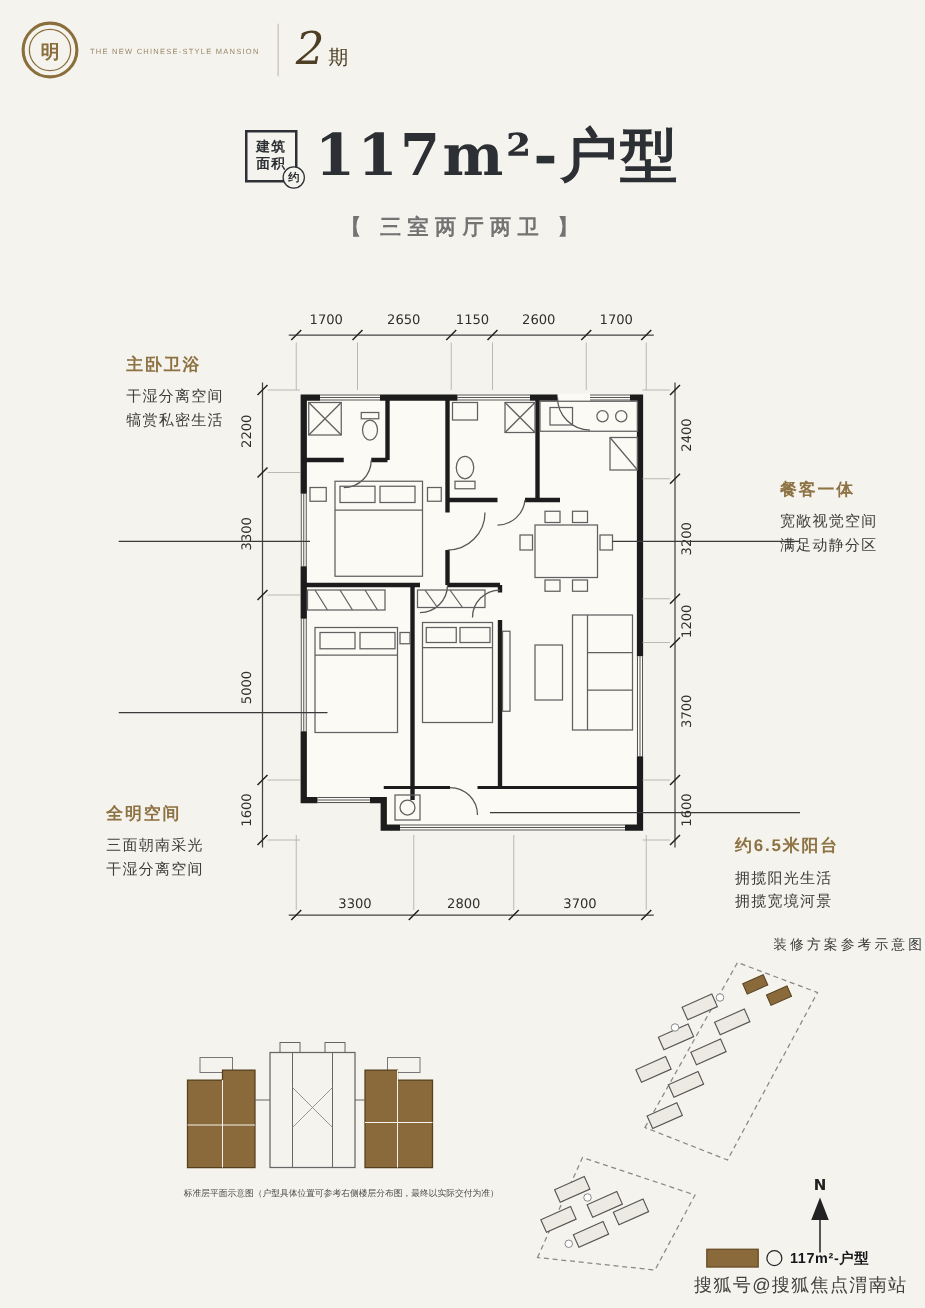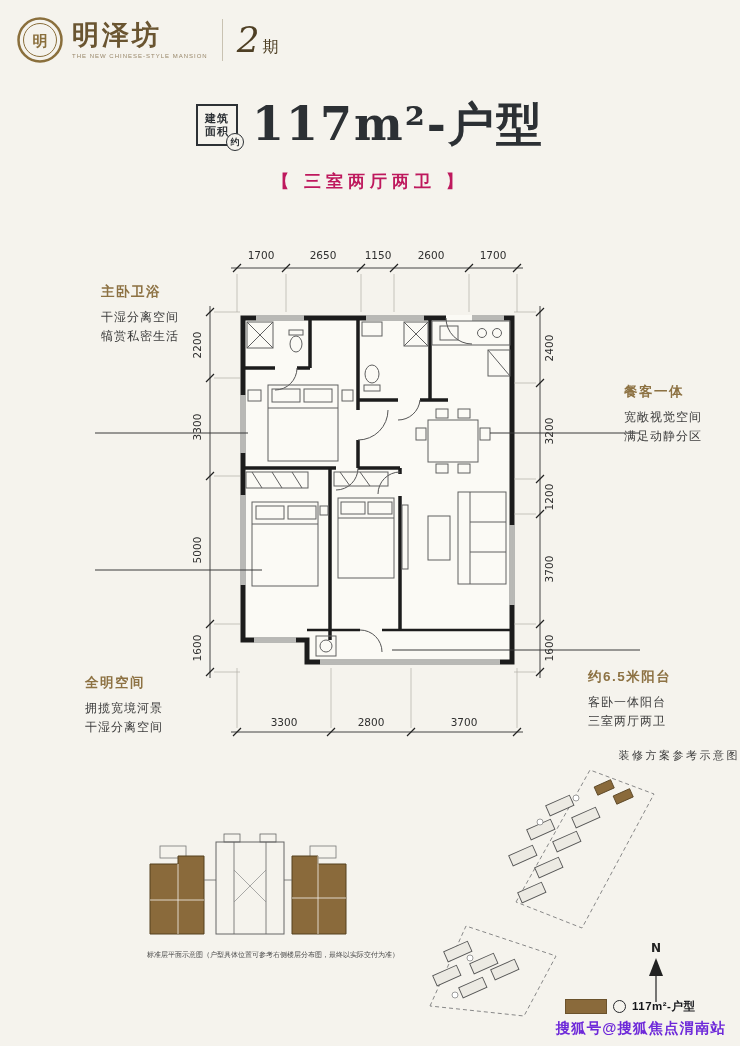--- a/index.html
+++ b/index.html
@@ -25,51 +25,50 @@
     justify-content:center;align-items:center;gap:14px;}
   .badge{position:relative;width:38px;height:38px;border:2px solid #2d3135;
     display:flex;flex-direction:column;align-items:center;justify-content:center;}
   .badge span{font-size:11px;font-weight:bold;line-height:1.2;letter-spacing:1px;}
   .badge-circle{position:absolute;right:-8px;bottom:-7px;width:16px;height:16px;
     border:1.5px solid #2d3135;border-radius:50%;background:#f5f3ed;
     font-size:9px;display:flex;align-items:center;justify-content:center;font-weight:bold;}
   .main-title{font-family:"DejaVu Serif", serif;font-weight:bold;font-size:46px;
     letter-spacing:2px;color:#2c3034;}
   .subtitle{position:absolute;top:170px;left:0;right:0;text-align:center;
-    font-size:17px;font-weight:600;letter-spacing:5px;color:#be185d;}
+    font-size:17px;font-weight:600;letter-spacing:5px;color:#737373;}
   
   .ann{position:absolute;width:130px;}
   .ann-title{color:#8d7243;font-weight:bold;font-size:13.5px;letter-spacing:1.5px;margin-bottom:7px;}
   .ann-line{font-size:12px;color:#3c3c3c;line-height:1.55;letter-spacing:1px;}
   .plan-caption{position:absolute;top:748px;left:0;right:0;text-align:right;
     font-size:11px;letter-spacing:2.5px;color:#3b3b3b;}
   .floorplate-caption{position:absolute;top:950px;left:108px;width:330px;
     text-align:center;font-size:7px;color:#4a4a4a;}
   
   .legend{position:absolute;top:999px;left:565px;display:flex;align-items:center;gap:6px;}
   .legend-swatch{width:40px;height:13px;background:#8a6a3b;border:1px solid #6b522c;}
   .legend-icon{width:11px;height:11px;border:1px solid #26272b;border-radius:50%;
     display:flex;align-items:center;justify-content:center;font-size:6px;color:#26272b;}
   .legend-label{font-size:11.5px;font-weight:bold;color:#15161a;letter-spacing:0.5px;}
-  .watermark{position:absolute;top:1019px;right:14px;font-size:14.5px;font-weight:bold;
-    color:#6d28d9;letter-spacing:1px;text-align:center;}
+  .watermark{position:absolute;top:1019px;right:14px;font-size:14.5px;font-weight:normal;
+    color:#404040;letter-spacing:1px;text-align:center;}
   svg.artwork{position:absolute;top:0;left:0;}
   svg text{font-family:"DejaVu Sans", sans-serif;}
 </style>
 </head>
 <body>
 
 <div class="header">
   <svg class="logo" width="48" height="48" viewBox="0 0 48 48">
     <circle cx="24" cy="24" r="21.5" fill="none" stroke="#8a6f3c" stroke-width="2.5"></circle>
     <circle cx="24" cy="24" r="16.5" fill="none" stroke="#8a6f3c" stroke-width="1"></circle>
     <text x="24" y="30" text-anchor="middle" font-size="15" font-weight="bold" fill="#8a6f3c">明</text>
   </svg>
   <div class="brand-col">
-    <div class="brand-name">明泽坊</div>
     <div class="brand-tagline">THE NEW CHINESE-STYLE MANSION</div>
   </div>
   <div class="header-divider"></div>
   <div class="phase">
     <span class="phase-num">2</span>
     <span class="phase-unit">期</span>
   </div>
 </div>
 
 <div class="title-row">
@@ -283,29 +282,29 @@
 <div class="ann" style="left:85px;top:283px;margin-left:16px;">
   <div class="ann-title">主卧卫浴</div>
   <div class="ann-line">干湿分离空间</div>
   <div class="ann-line">犒赏私密生活</div>
 </div>
 <div class="ann" style="left:624px;top:383px;">
   <div class="ann-title">餐客一体</div>
   <div class="ann-line">宽敞视觉空间</div>
   <div class="ann-line">满足动静分区</div>
 </div>
-<div class="ann" style="left:85px;top:674px;">
+<div class="ann" style="left:85px;top:642px;">
   <div class="ann-title">全明空间</div>
-  <div class="ann-line">拥揽宽境河景</div>
+  <div class="ann-line">三面朝南采光</div>
   <div class="ann-line">干湿分离空间</div>
 </div>
 <div class="ann" style="left:588px;top:668px;">
   <div class="ann-title">约6.5米阳台</div>
-  <div class="ann-line">客卧一体阳台</div>
-  <div class="ann-line">三室两厅两卫</div>
+  <div class="ann-line">拥揽阳光生活</div>
+  <div class="ann-line">拥揽宽境河景</div>
 </div>
 
 <div class="plan-caption">装修方案参考示意图</div>
 <div class="floorplate-caption">标准层平面示意图（户型具体位置可参考右侧楼层分布图，最终以实际交付为准）</div>
 
 <div class="legend">
   <div class="legend-swatch"></div>
   <div class="legend-icon"></div>
   <div class="legend-label">117m²-户型</div>
 </div>

